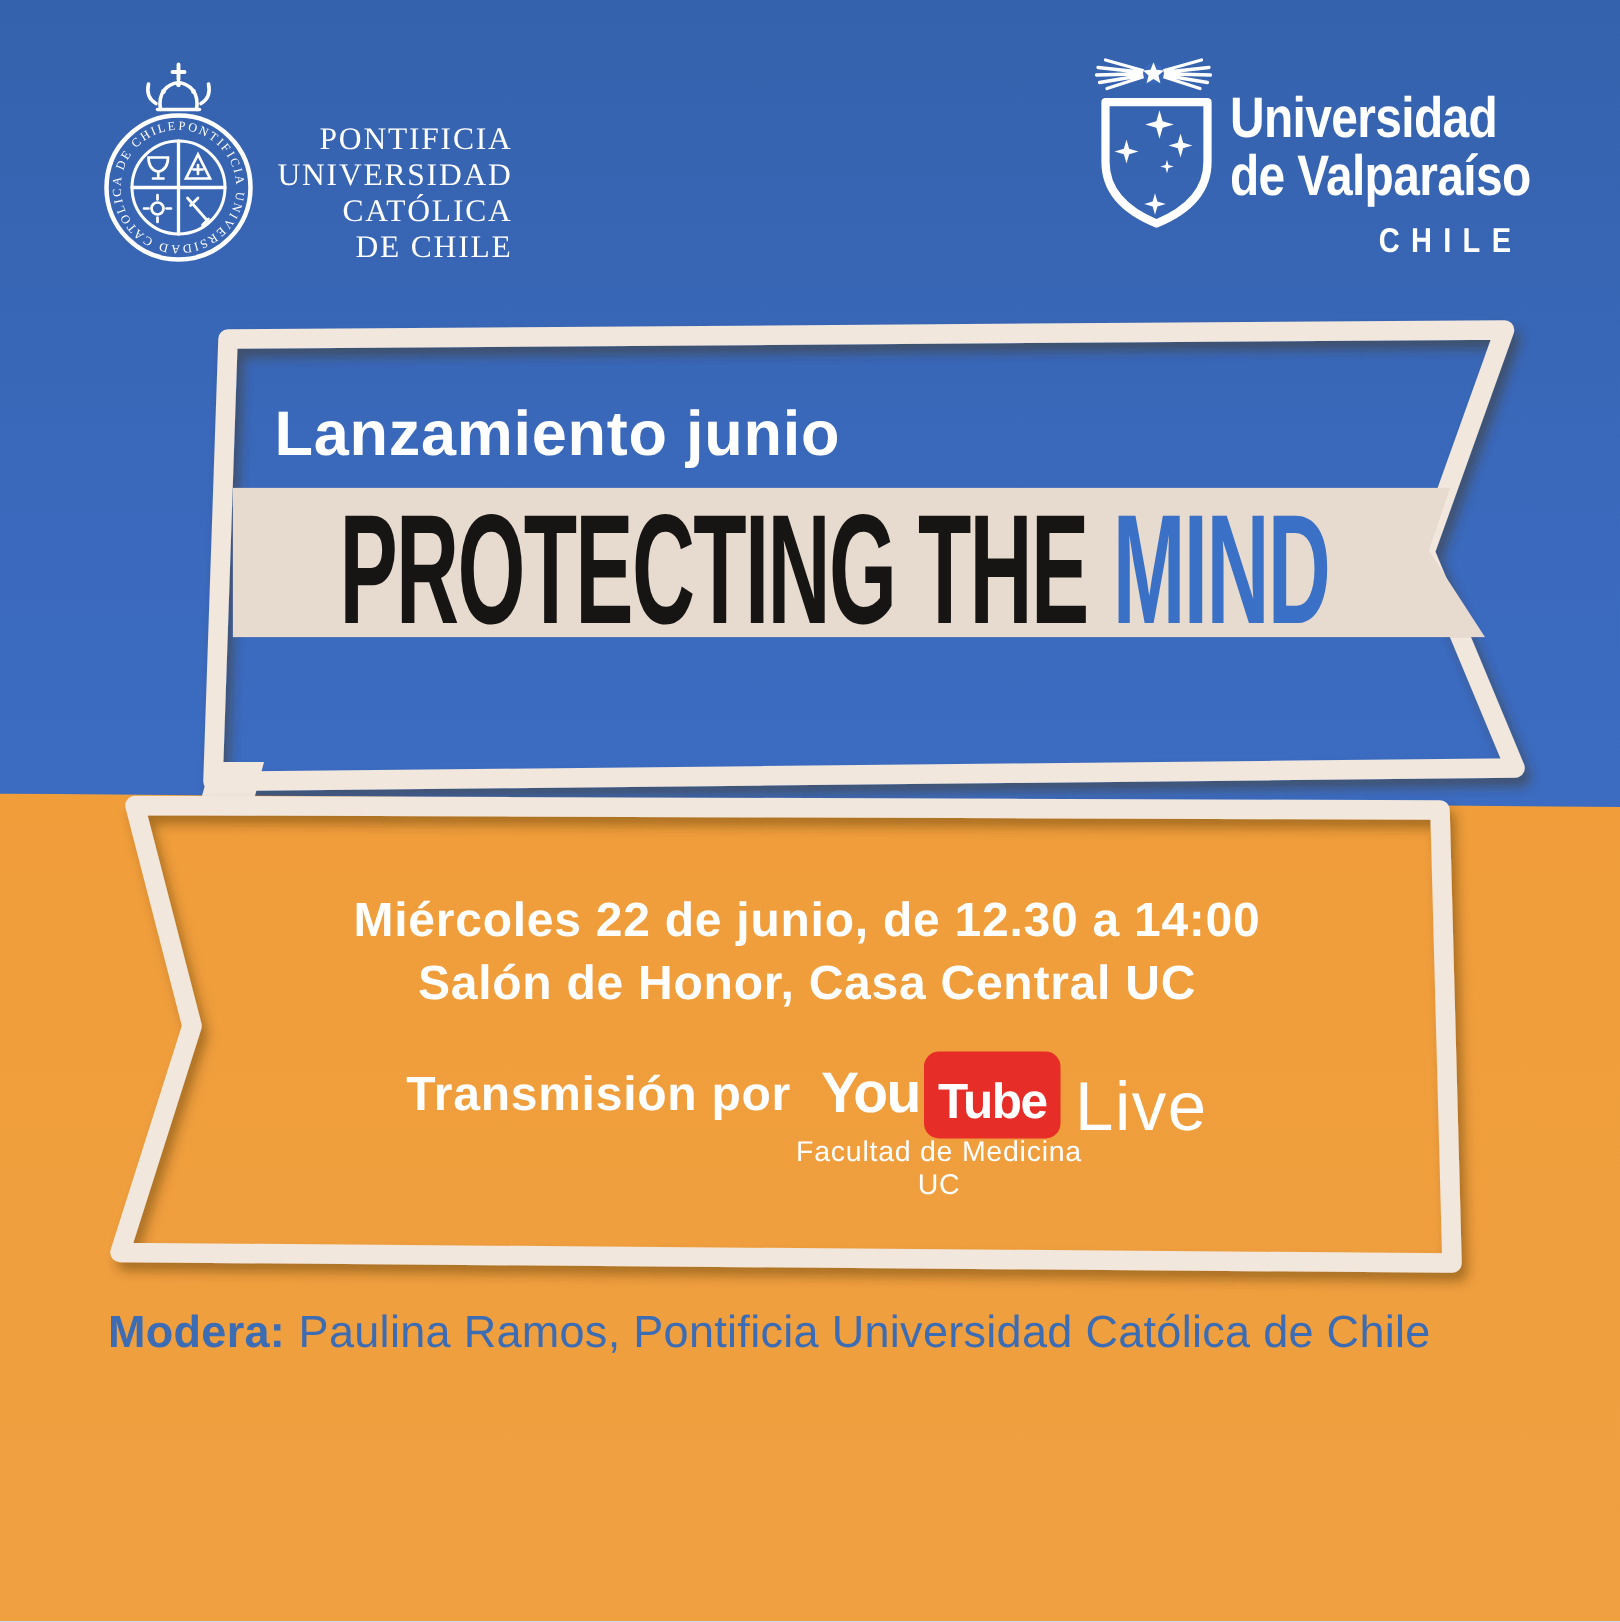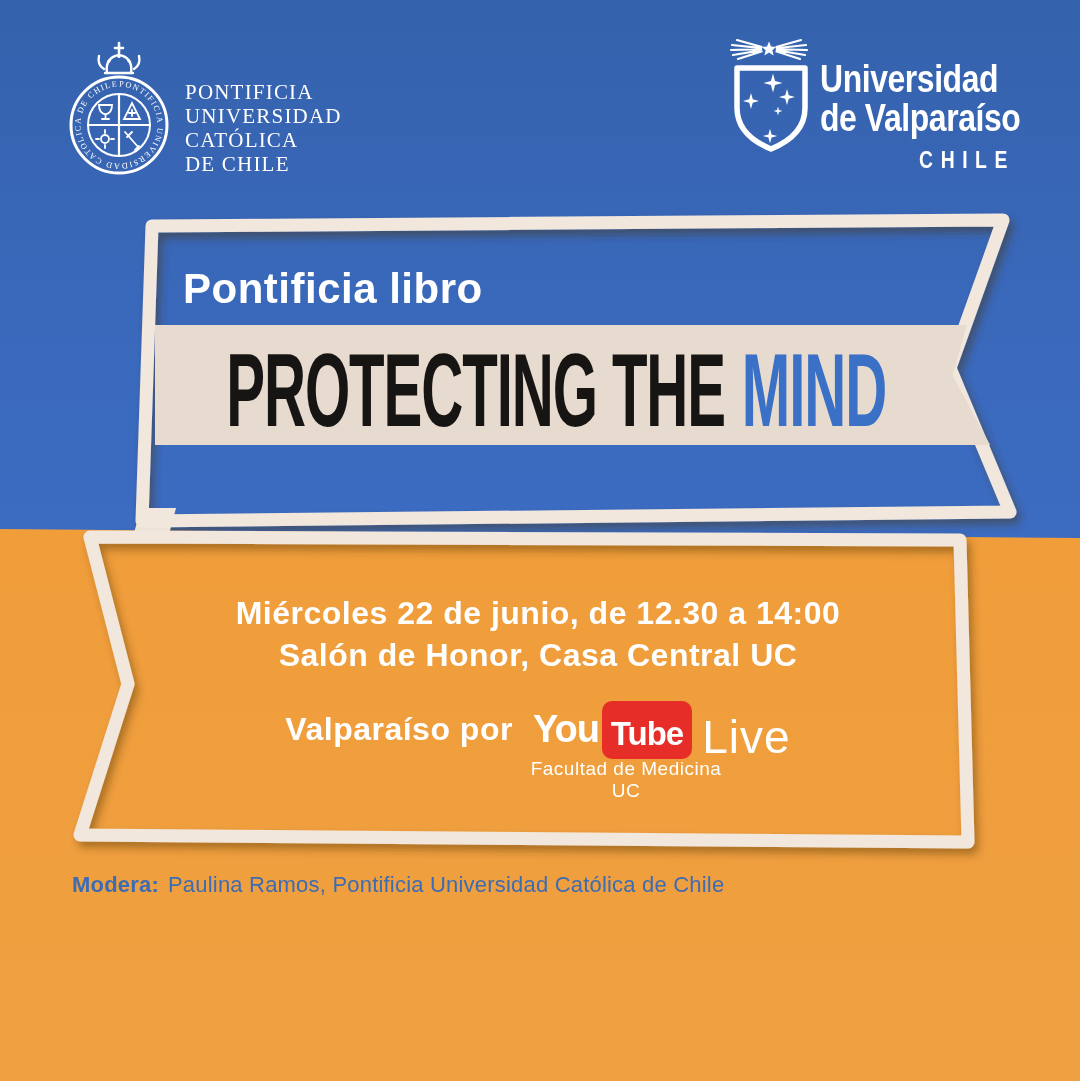--- a/index.html
+++ b/index.html
@@ -11,21 +11,21 @@
   
   .orange{
     position:absolute;inset:0;
     background:linear-gradient(180deg,#ee9a33 0%,#f09d39 40%,#f0a041 100%);
     clip-path:polygon(0 529px,100% 538px,100% 100%,0 100%);
   }
   .art{position:absolute;left:0;top:0;width:1080px;height:1081px;}
 
   
   .band{
-    position:absolute;left:155px;top:325px;width:836px;height:120px;
+    position:absolute;left:155px;top:325px;width:836px;height:100px;
     background:#e7dacf;
     clip-path:polygon(0 0,97.1% 0,95.4% 42%,99.9% 100%,0 100%);
     display:flex;align-items:center;justify-content:center;
     filter:drop-shadow(3px 6px 5px rgba(70,45,20,.38));
   }
   .band-text{
     white-space:nowrap;font-weight:700;font-size:104px;letter-spacing:-2px;
     transform:scaleX(0.56);transform-origin:center;
     position:relative;top:5px;margin-right:34px;
   }
@@ -34,21 +34,21 @@
 
   .kicker{
     position:absolute;left:183px;top:265px;color:#ffffff;
     font-size:42px;font-weight:700;letter-spacing:.5px;
   }
 
   
   .uc-logo{position:absolute;left:60px;top:40px;display:flex;align-items:flex-start;}
   .uc-text{
     position:absolute;left:125px;top:42px;color:#ffffff;
-    font-family:"Liberation Serif",serif;font-size:21px;line-height:24px;letter-spacing:1.2px;
+    font-family:"Liberation Serif",serif;font-size:21px;line-height:24px;letter-spacing:1.2px;text-align:right;
   }
   
   .uv-logo{position:absolute;left:725px;top:28px;}
   .uv-text{
     position:absolute;left:820px;top:60px;color:#ffffff;font-weight:700;
     width:240px;transform:scaleX(0.84);transform-origin:left top;
   }
   .uv-text .uvl{font-size:38px;line-height:39px;letter-spacing:-0.5px;display:block;}
   .uv-text .uvc{display:block;font-size:23px;letter-spacing:9px;margin-top:9px;text-align:right;width:232px;}
 
@@ -64,21 +64,21 @@
   .yt-you{font-size:38px;font-weight:700;letter-spacing:-1px;}
   .yt-tube{
     background:#e62d27;color:#ffffff;font-size:33px;font-weight:700;
     border-radius:10px;padding:14px 9px 6px;margin-left:3px;letter-spacing:-1px;
   }
   .yt-live{font-size:46px;font-weight:400;margin-left:10px;letter-spacing:1px;margin-top:15px;}
   .caption{position:absolute;left:521px;top:758px;width:210px;text-align:center;
     color:#ffffff;font-size:19px;letter-spacing:.5px;}
 
   .footer{
-    position:absolute;left:72px;top:872px;font-size:22px;color:#3c6cb4;letter-spacing:.2px;
+    position:absolute;left:72px;top:872px;font-size:30px;color:#3c6cb4;letter-spacing:.2px;
   }
   .footer .f-label{font-weight:700;}
   .footer .f-text{margin-left:9px;font-weight:400;}
 </style>
 </head>
 <body>
 
 <div id="poster">
   <div class="orange"></div>
 
@@ -154,33 +154,33 @@
       <use href="#star4" transform="translate(45,108) scale(0.72)"></use>
     </g>
   </svg>
 
   <div class="uv-text">
     <span class="uvl">Universidad</span>
     <span class="uvl">de Valparaíso</span>
     <span class="uvc">CHILE</span>
   </div>
 
-  <div class="kicker">Pontificia libro</div>
+  <div class="kicker">Lanzamiento junio</div>
 
   <div class="band">
     <div class="band-text">
       <span class="t-black">PROTECTING THE</span><span class="t-blue">MIND</span>
     </div>
   </div>
 
   <div class="event">
     <div class="ev-line">Miércoles 22 de junio, de 12.30 a 14:00</div>
     <div class="ev-line venue">Salón de Honor, Casa Central UC</div>
     <div class="ev-broadcast">
-      <span class="ev-line">Valparaíso por</span>
+      <span class="ev-line">Transmisión por</span>
       <span class="yt">
         <span class="yt-you">You</span>
         <span class="yt-tube">Tube</span>
         <span class="yt-live">Live</span>
       </span>
     </div>
   </div>
   <div class="caption">Facultad de Medicina UC</div>
 
   <div class="footer">

